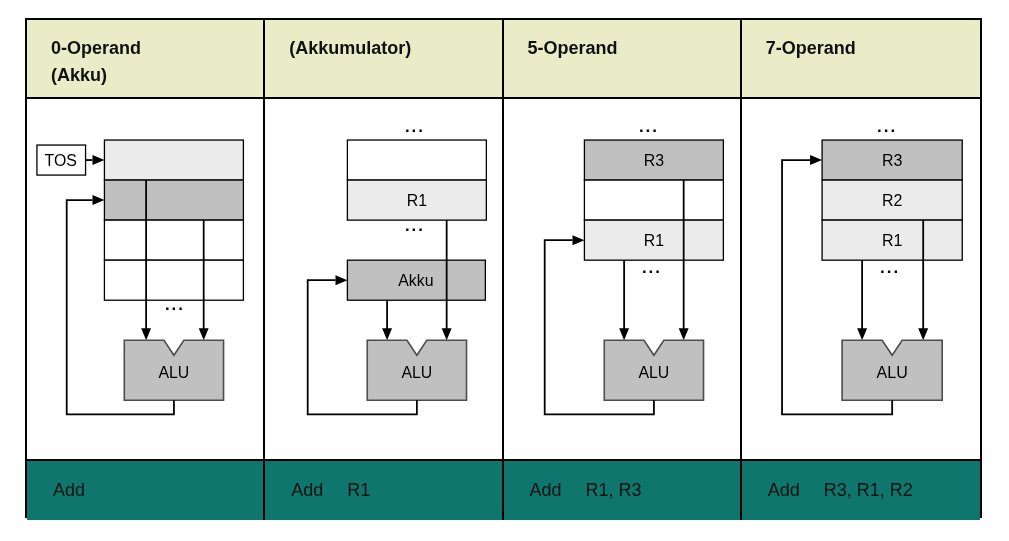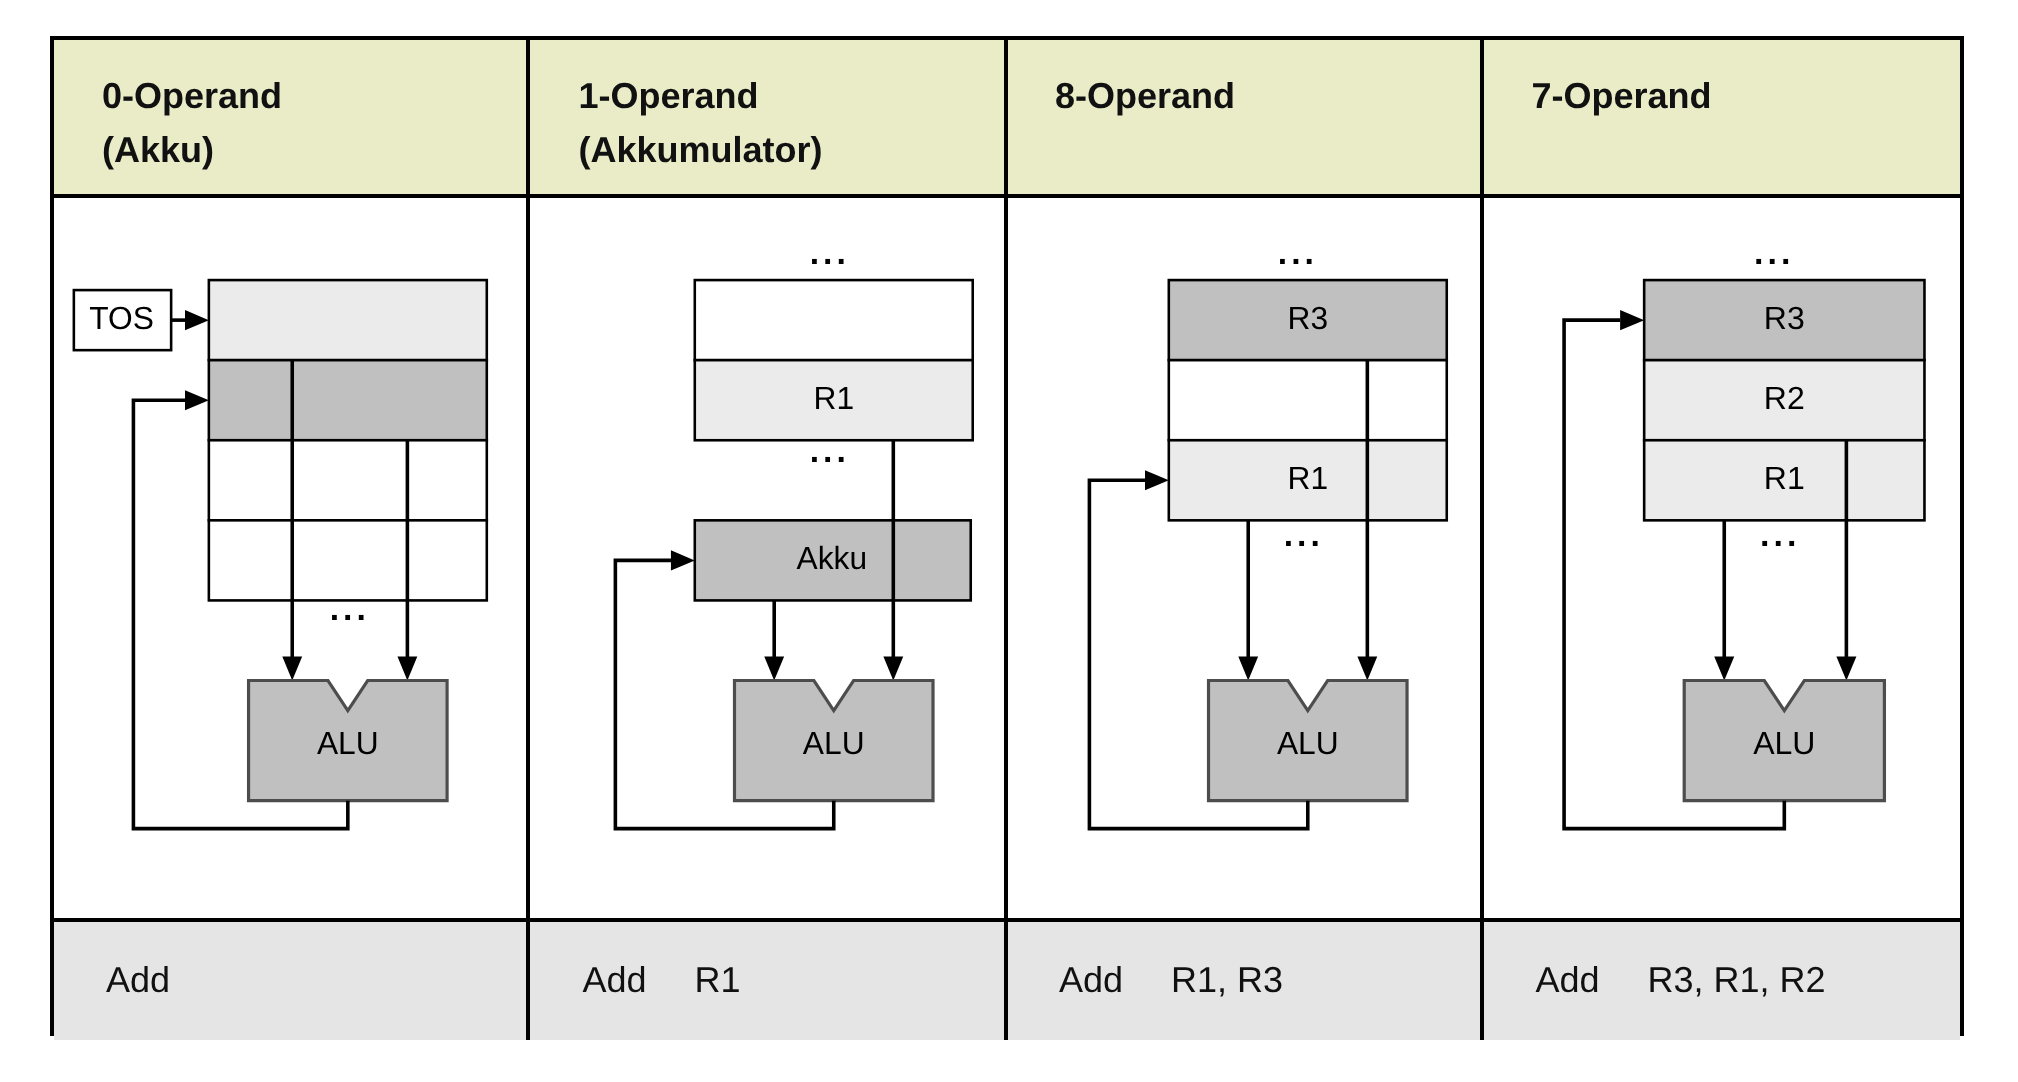--- a/index.html
+++ b/index.html
@@ -13,21 +13,21 @@
     box-sizing:border-box;border:2px solid #000;background:#fff;
     display:grid;grid-template-columns:repeat(4,1fr);grid-template-rows:79px 1fr 61px;
   }
   .cell{box-sizing:border-box;}
   .cb{border-right:2px solid #000;}
   .hdr{
     background:#e9ecc6;border-bottom:2px solid #000;
     padding:15px 8px 0 24px;font-weight:bold;font-size:18px;line-height:27px;
   }
   .ftr{
-    background:#e5e5e5;border-top:2px solid #000;
+    background:#0f766e;border-top:2px solid #000;
     display:flex;align-items:center;padding-left:26px;font-size:18px;
   }
   .ftr .args{margin-left:24px;}
   .dg{background:#fff;}
   .dg svg{display:block;width:100%;height:100%;}
   svg text{font-family:"Liberation Sans","DejaVu Sans",sans-serif;fill:#000;font-size:16px;}
   svg text.ell{font-weight:bold;letter-spacing:2px;font-size:17px;}
   svg .ln{stroke:#000;stroke-width:1.8;fill:none;}
   svg .box{stroke:#000;stroke-width:1.3;}
   svg .alu{stroke:#4d4d4d;stroke-width:1.6;}
@@ -36,25 +36,24 @@
 </head>
 <body>
 
 <div class="arch-table">
 
   <div class="cell hdr cb">
     <div>0-Operand</div>
     <div>(Akku)</div>
   </div>
   <div class="cell hdr cb">
-    <div>1-Operand</div>
     <div>(Akkumulator)</div>
   </div>
   <div class="cell hdr cb">
-    <div>8-Operand</div>
+    <div>5-Operand</div>
     <div></div>
   </div>
   <div class="cell hdr">
     <div>7-Operand</div>
     <div></div>
   </div>
 
   <div class="cell dg cb">
     <svg viewBox="0 0 238 360" preserveAspectRatio="none">
       <g>

